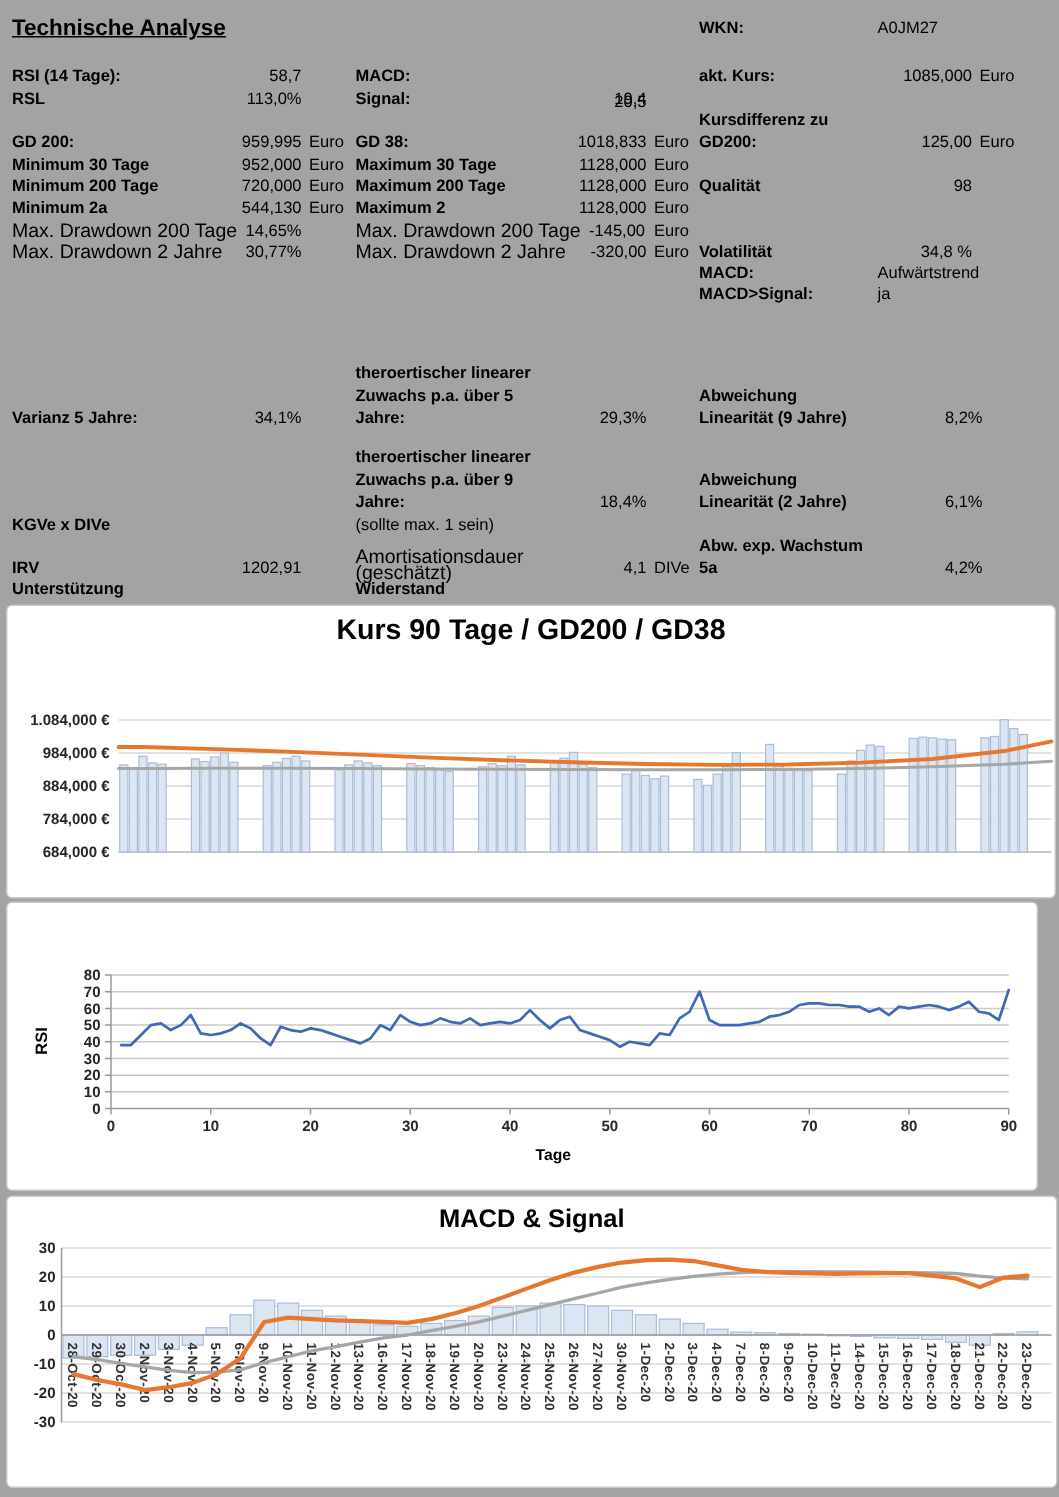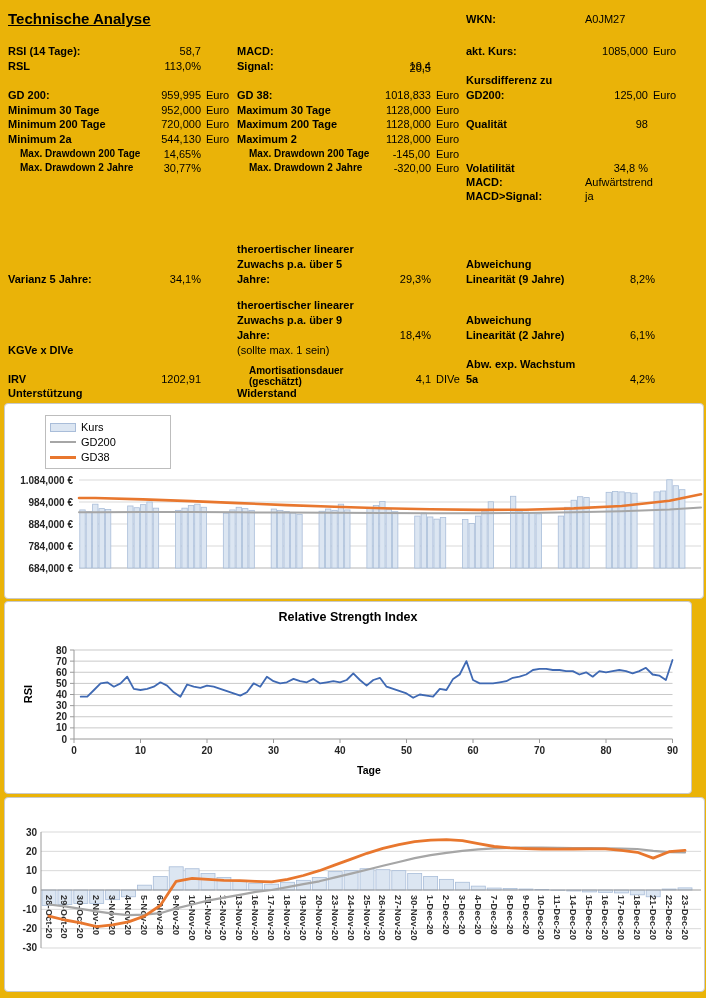--- a/index.html
+++ b/index.html
@@ -1,21 +1,21 @@
 <!DOCTYPE html>
 <html><head>
 <meta charset="utf-8">
 <style>
   html,body{margin:0;padding:0;background:#fff;}
   body{width:706px;height:998px;position:relative;font-family:"Liberation Sans",sans-serif;color:#000;}
-  #page{position:absolute;left:0;top:0;width:706px;height:998px;background:#eab308;overflow:hidden;}
+  #page{position:absolute;left:0;top:0;width:706px;height:998px;background:#a3a3a3;overflow:hidden;}
   .hs{position:absolute;white-space:nowrap;font-size:11px;line-height:13px;}
   .b{font-weight:bold;}
   .r{text-align:right;}
-  .sm{font-size:10px;line-height:10px;font-weight:bold;margin-left:12px;}
+  .sm{font-size:13px;line-height:10px;font-weight:normal;}
   .it{font-style:italic;margin-top:44px;}
   .title{position:absolute;left:8px;top:10px;font-size:15px;font-weight:bold;text-decoration:underline;}
   .chart{position:absolute;background:#fff;border:1px solid #c9c9c9;border-radius:4px;overflow:hidden;}
   .chart svg{position:absolute;left:0;top:0;}
   .ct{position:absolute;left:0;right:0;text-align:center;font-weight:bold;z-index:4;}
   .ct1{top:6px;font-size:19px;}
   .ct2{top:8px;font-size:12.5px;}
   .ct3{top:5px;font-size:17px;}
   .legend{position:absolute;background:#fff;border:1px solid #bdbdbd;z-index:6;display:flex;flex-direction:column;justify-content:space-evenly;padding:2px 4px;box-sizing:border-box;}
   .lrow{display:flex;align-items:center;gap:5px;font-size:11px;}
@@ -119,34 +119,21 @@
   <span class="hs sm" style="left:237px;top:377px">(geschätzt)</span>
   <span class="hs r" style="left:330px;top:373px;width:101px">4,1</span>
   <span class="hs" style="left:436px;top:373px">DIVe</span>
   <span class="hs b" style="left:466px;top:373px">5a</span>
   <span class="hs r" style="left:560px;top:373px;width:95px">4,2%</span>
   <span class="hs b" style="left:8px;top:387px">Unterstützung</span>
   <span class="hs b" style="left:237px;top:387px">Widerstand</span>
   <span class="hs it" style="left:466px;top:387px">&lt;- beides noch in Testphase!</span>
 
   <div class="chart" style="left:4px;top:403px;width:698px;height:194px">
-    <div class="legend" style="left:40px;top:11px;width:126px;height:54px">
-      <div class="lrow">
-        <span class="swb" style="background:#dce6f2;border:1px solid #a9bdd9"></span>
-        <span>Kurs</span>
-      </div>
-      <div class="lrow">
-        <span class="swl" style="border-top:2px solid #a6a6a6"></span>
-        <span>GD200</span>
-      </div>
-      <div class="lrow">
-        <span class="swl" style="border-top:3px solid #e8772e"></span>
-        <span>GD38</span>
-      </div>
-    </div>
+    <div class="ct ct1">Kurs 90 Tage / GD200 / GD38</div>
     <svg id="svg1" width="698" height="194">
         <line x1="74" y1="76" x2="696" y2="76" stroke="#d9d9d9" stroke-width="1"></line>
         <text x="68" y="79.5" text-anchor="end" font-size="10" font-weight="bold" fill="#262626">1.084,000 €</text>
         <line x1="74" y1="98" x2="696" y2="98" stroke="#d9d9d9" stroke-width="1"></line>
         <text x="68" y="101.5" text-anchor="end" font-size="10" font-weight="bold" fill="#262626">984,000 €</text>
         <line x1="74" y1="120" x2="696" y2="120" stroke="#d9d9d9" stroke-width="1"></line>
         <text x="68" y="123.5" text-anchor="end" font-size="10" font-weight="bold" fill="#262626">884,000 €</text>
         <line x1="74" y1="142" x2="696" y2="142" stroke="#d9d9d9" stroke-width="1"></line>
         <text x="68" y="145.5" text-anchor="end" font-size="10" font-weight="bold" fill="#262626">784,000 €</text>
         <line x1="74" y1="164" x2="696" y2="164" stroke="#b5b5b5" stroke-width="1"></line>
@@ -215,21 +202,20 @@
         <rect x="655.3538461538461" y="87" width="5.4" height="77" fill="#dce6f2" stroke="#a9bdd9" stroke-width="0.8"></rect>
         <rect x="661.7538461538461" y="75.78" width="5.4" height="88.22" fill="#dce6f2" stroke="#a9bdd9" stroke-width="0.8"></rect>
         <rect x="668.1538461538462" y="81.72" width="5.4" height="82.28" fill="#dce6f2" stroke="#a9bdd9" stroke-width="0.8"></rect>
         <rect x="674.5538461538462" y="85.67999999999999" width="5.4" height="78.32000000000001" fill="#dce6f2" stroke="#a9bdd9" stroke-width="0.8"></rect>
         <polyline points="74.0,108.3 90.3,108.3 138.1,108.1 186.0,108.1 233.8,108.3 281.7,108.6 329.5,108.8 377.4,109.0 425.2,109.2 473.1,109.2 520.9,109.0 568.8,108.3 616.6,107.2 664.5,105.5 696.0,103.5" fill="none" stroke="#a6a6a6" stroke-width="2" stroke-linejoin="round" stroke-linecap="round"></polyline>
         <polyline points="74.0,94.0 90.3,94.0 138.1,95.4 186.0,97.1 233.8,99.1 281.7,101.1 329.5,102.8 377.4,104.2 425.2,105.3 473.1,105.9 520.9,105.7 568.8,104.4 616.6,102.0 664.5,96.7 696.0,90.3" fill="none" stroke="#e8772e" stroke-width="2.6" stroke-linejoin="round" stroke-linecap="round"></polyline>
       </svg>
   </div>
 
   <div class="chart" style="left:4px;top:601px;width:686px;height:191px">
-    <div class="ct ct2">Relative Strength Index</div>
     <div class="ylab-rot" style="left:14px;top:86px">RSI</div>
     <div class="xlab" style="left:352px;top:162px">Tage</div>
     <svg id="svg2" width="686" height="191">
         <line x1="69" y1="137" x2="667.5" y2="137" stroke="#9a9a9a" stroke-width="1"></line>
         <line x1="65" y1="137" x2="69" y2="137" stroke="#9a9a9a" stroke-width="1"></line>
         <text x="62" y="140.5" text-anchor="end" font-size="10" font-weight="bold" fill="#262626">0</text>
         <line x1="69" y1="125.875" x2="667.5" y2="125.875" stroke="#c9c9c9" stroke-width="1"></line>
         <line x1="65" y1="125.875" x2="69" y2="125.875" stroke="#9a9a9a" stroke-width="1"></line>
         <text x="62" y="129.375" text-anchor="end" font-size="10" font-weight="bold" fill="#262626">10</text>
         <line x1="69" y1="114.75" x2="667.5" y2="114.75" stroke="#c9c9c9" stroke-width="1"></line>
@@ -272,20 +258,21 @@
         <text x="534.5" y="152" text-anchor="middle" font-size="10" font-weight="bold" fill="#262626">70</text>
         <line x1="601" y1="137" x2="601" y2="141" stroke="#9a9a9a" stroke-width="1"></line>
         <text x="601" y="152" text-anchor="middle" font-size="10" font-weight="bold" fill="#262626">80</text>
         <line x1="667.5" y1="137" x2="667.5" y2="141" stroke="#9a9a9a" stroke-width="1"></line>
         <text x="667.5" y="152" text-anchor="middle" font-size="10" font-weight="bold" fill="#262626">90</text>
         <polyline points="75.7,94.7 82.3,94.7 89.0,88.0 95.6,81.4 102.3,80.3 108.9,84.7 115.6,81.4 122.2,74.7 128.8,86.9 135.5,88.0 142.2,86.9 148.8,84.7 155.4,80.3 162.1,83.6 168.8,90.3 175.4,94.7 182.1,82.5 188.7,84.7 195.4,85.8 202.0,83.6 208.7,84.7 215.3,86.9 222.0,89.2 228.6,91.4 235.3,93.6 241.9,90.3 248.6,81.4 255.2,84.7 261.9,74.7 268.5,79.2 275.1,81.4 281.8,80.3 288.5,76.9 295.1,79.2 301.8,80.3 308.4,76.9 315.1,81.4 321.7,80.3 328.4,79.2 335.0,80.3 341.7,78.0 348.3,71.4 354.9,78.0 361.6,83.6 368.3,78.0 374.9,75.8 381.6,84.7 388.2,86.9 394.9,89.2 401.5,91.4 408.2,95.8 414.8,92.5 421.5,93.6 428.1,94.7 434.8,86.9 441.4,88.0 448.1,76.9 454.7,72.5 461.4,59.1 468.0,78.0 474.7,81.4 481.3,81.4 488.0,81.4 494.6,80.3 501.3,79.2 507.9,75.8 514.5,74.7 521.2,72.5 527.9,68.0 534.5,66.9 541.2,66.9 547.8,68.0 554.5,68.0 561.1,69.1 567.8,69.1 574.4,72.5 581.1,70.3 587.7,74.7 594.4,69.1 601.0,70.3 607.6,69.1 614.3,68.0 621.0,69.1 627.6,71.4 634.3,69.1 640.9,65.8 647.6,72.5 654.2,73.6 660.9,78.0 667.5,58.0" fill="none" stroke="#3f69b3" stroke-width="1.8" stroke-linejoin="round" stroke-linecap="round"></polyline>
       </svg>
   </div>
 
   <div class="chart" style="left:4px;top:797px;width:699px;height:193px">
+    <div class="ct ct3">MACD &amp; Signal</div>
     <svg id="svg3" width="699" height="193">
         <line x1="36" y1="34.001" x2="696" y2="34.001" stroke="#d9d9d9" stroke-width="1"></line>
         <text x="32" y="37.501" text-anchor="end" font-size="10" font-weight="bold" fill="#262626">30</text>
         <line x1="36" y1="53.334" x2="696" y2="53.334" stroke="#d9d9d9" stroke-width="1"></line>
         <text x="32" y="56.834" text-anchor="end" font-size="10" font-weight="bold" fill="#262626">20</text>
         <line x1="36" y1="72.667" x2="696" y2="72.667" stroke="#d9d9d9" stroke-width="1"></line>
         <text x="32" y="76.167" text-anchor="end" font-size="10" font-weight="bold" fill="#262626">10</text>
         <text x="32" y="95.5" text-anchor="end" font-size="10" font-weight="bold" fill="#262626">0</text>
         <line x1="36" y1="111.333" x2="696" y2="111.333" stroke="#d9d9d9" stroke-width="1"></line>
         <text x="32" y="114.833" text-anchor="end" font-size="10" font-weight="bold" fill="#262626">-10</text>

